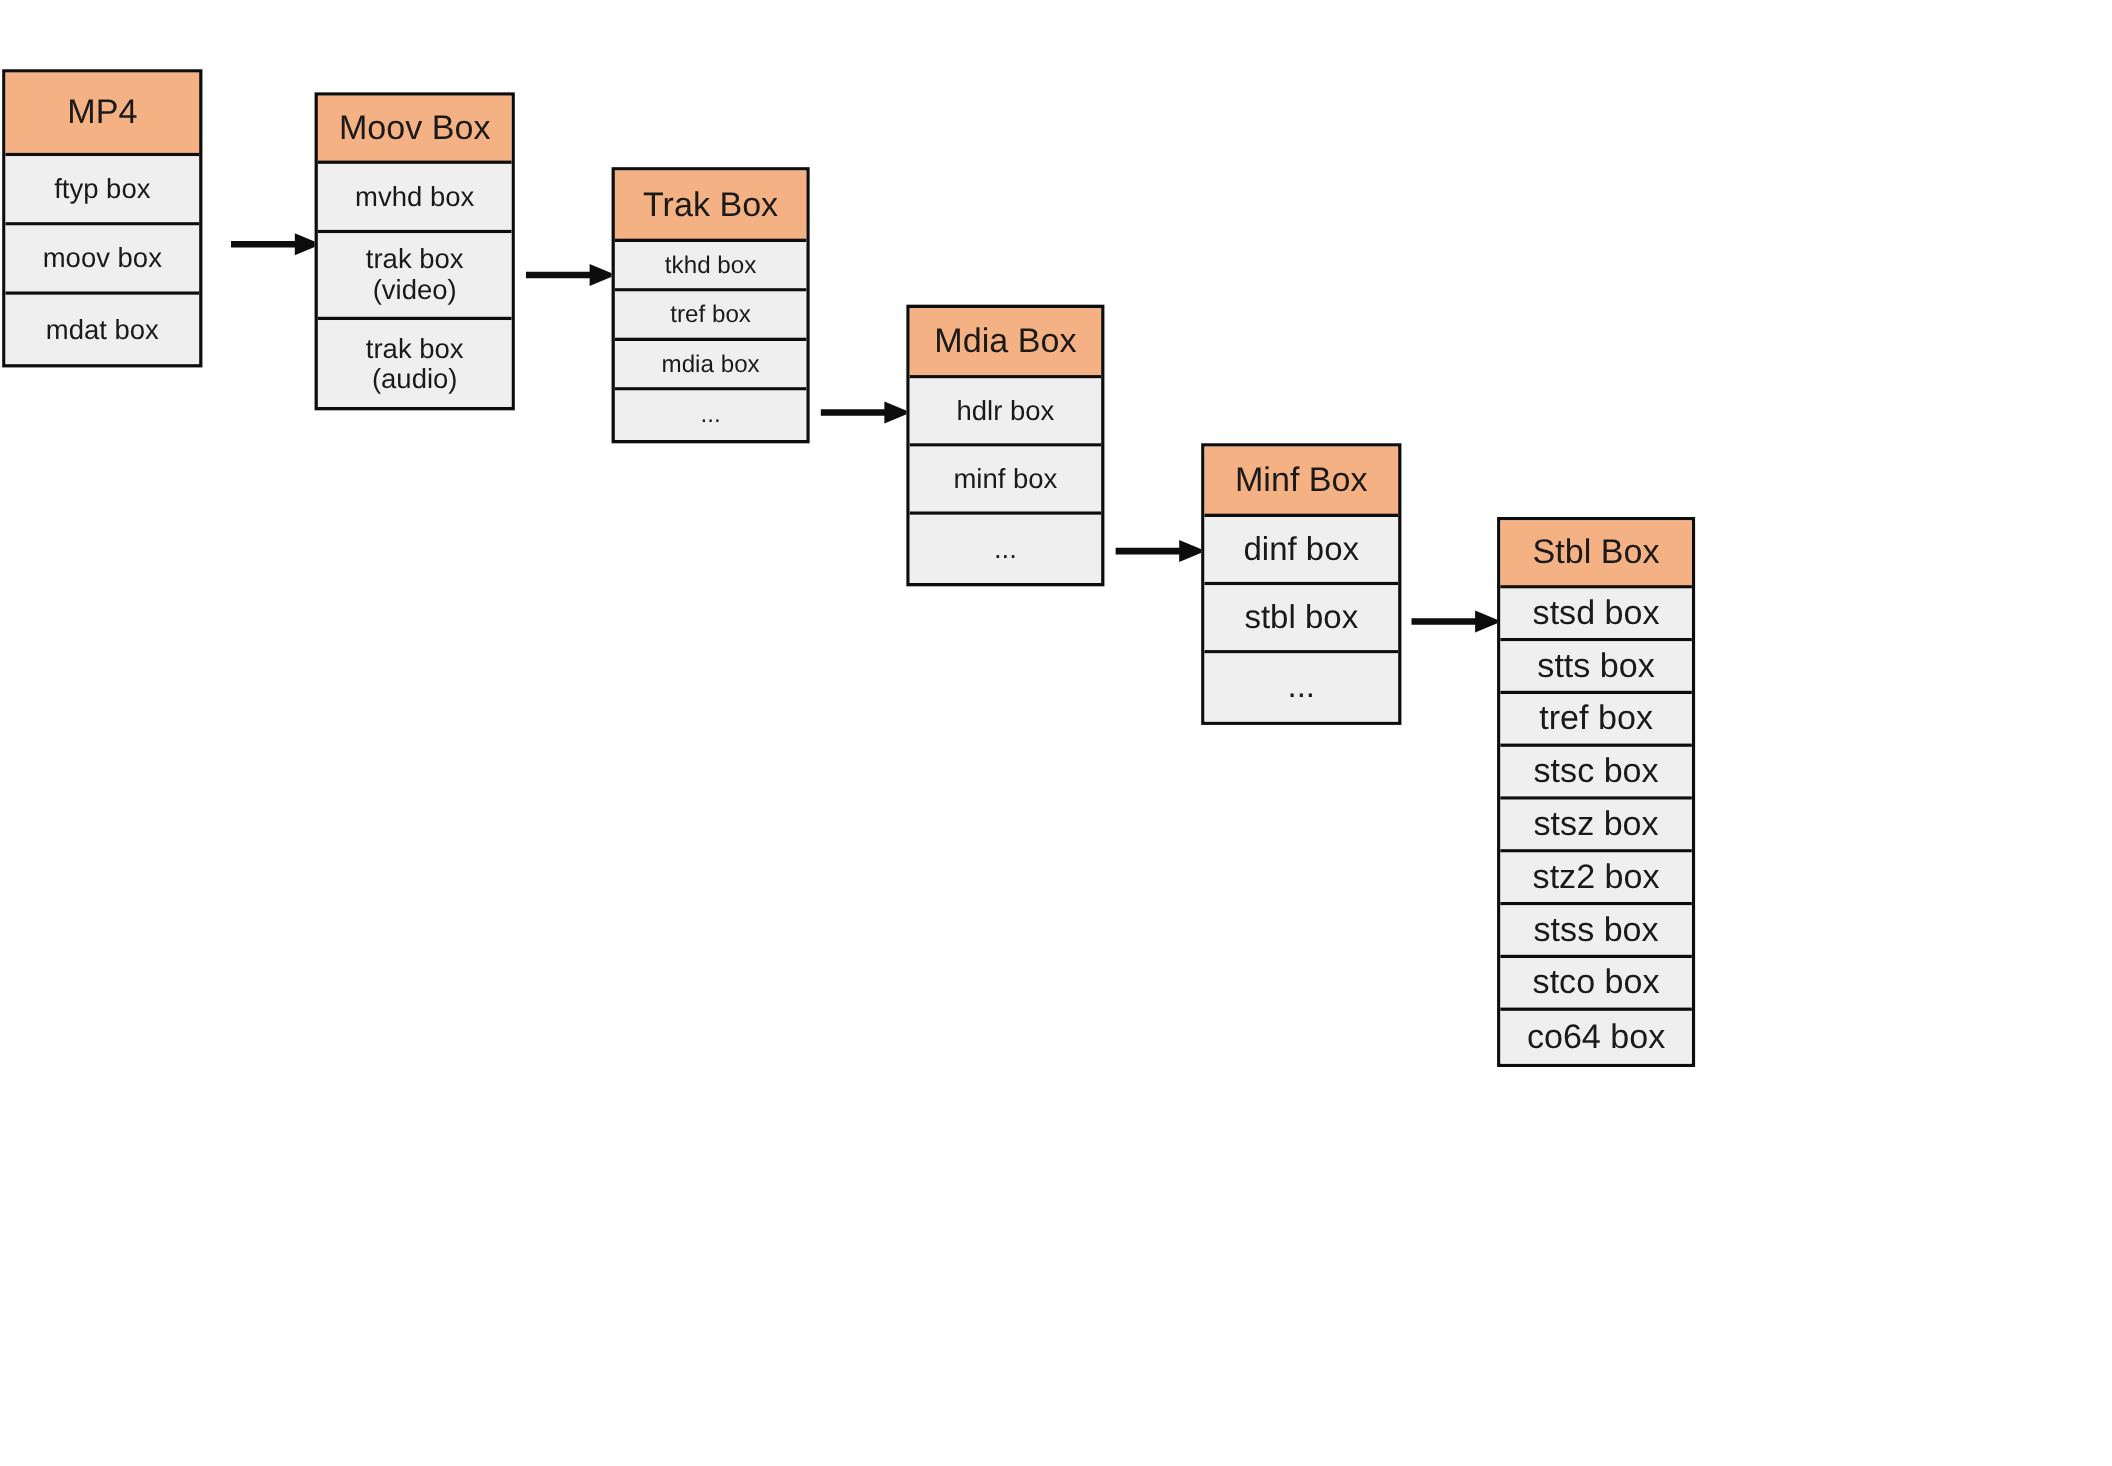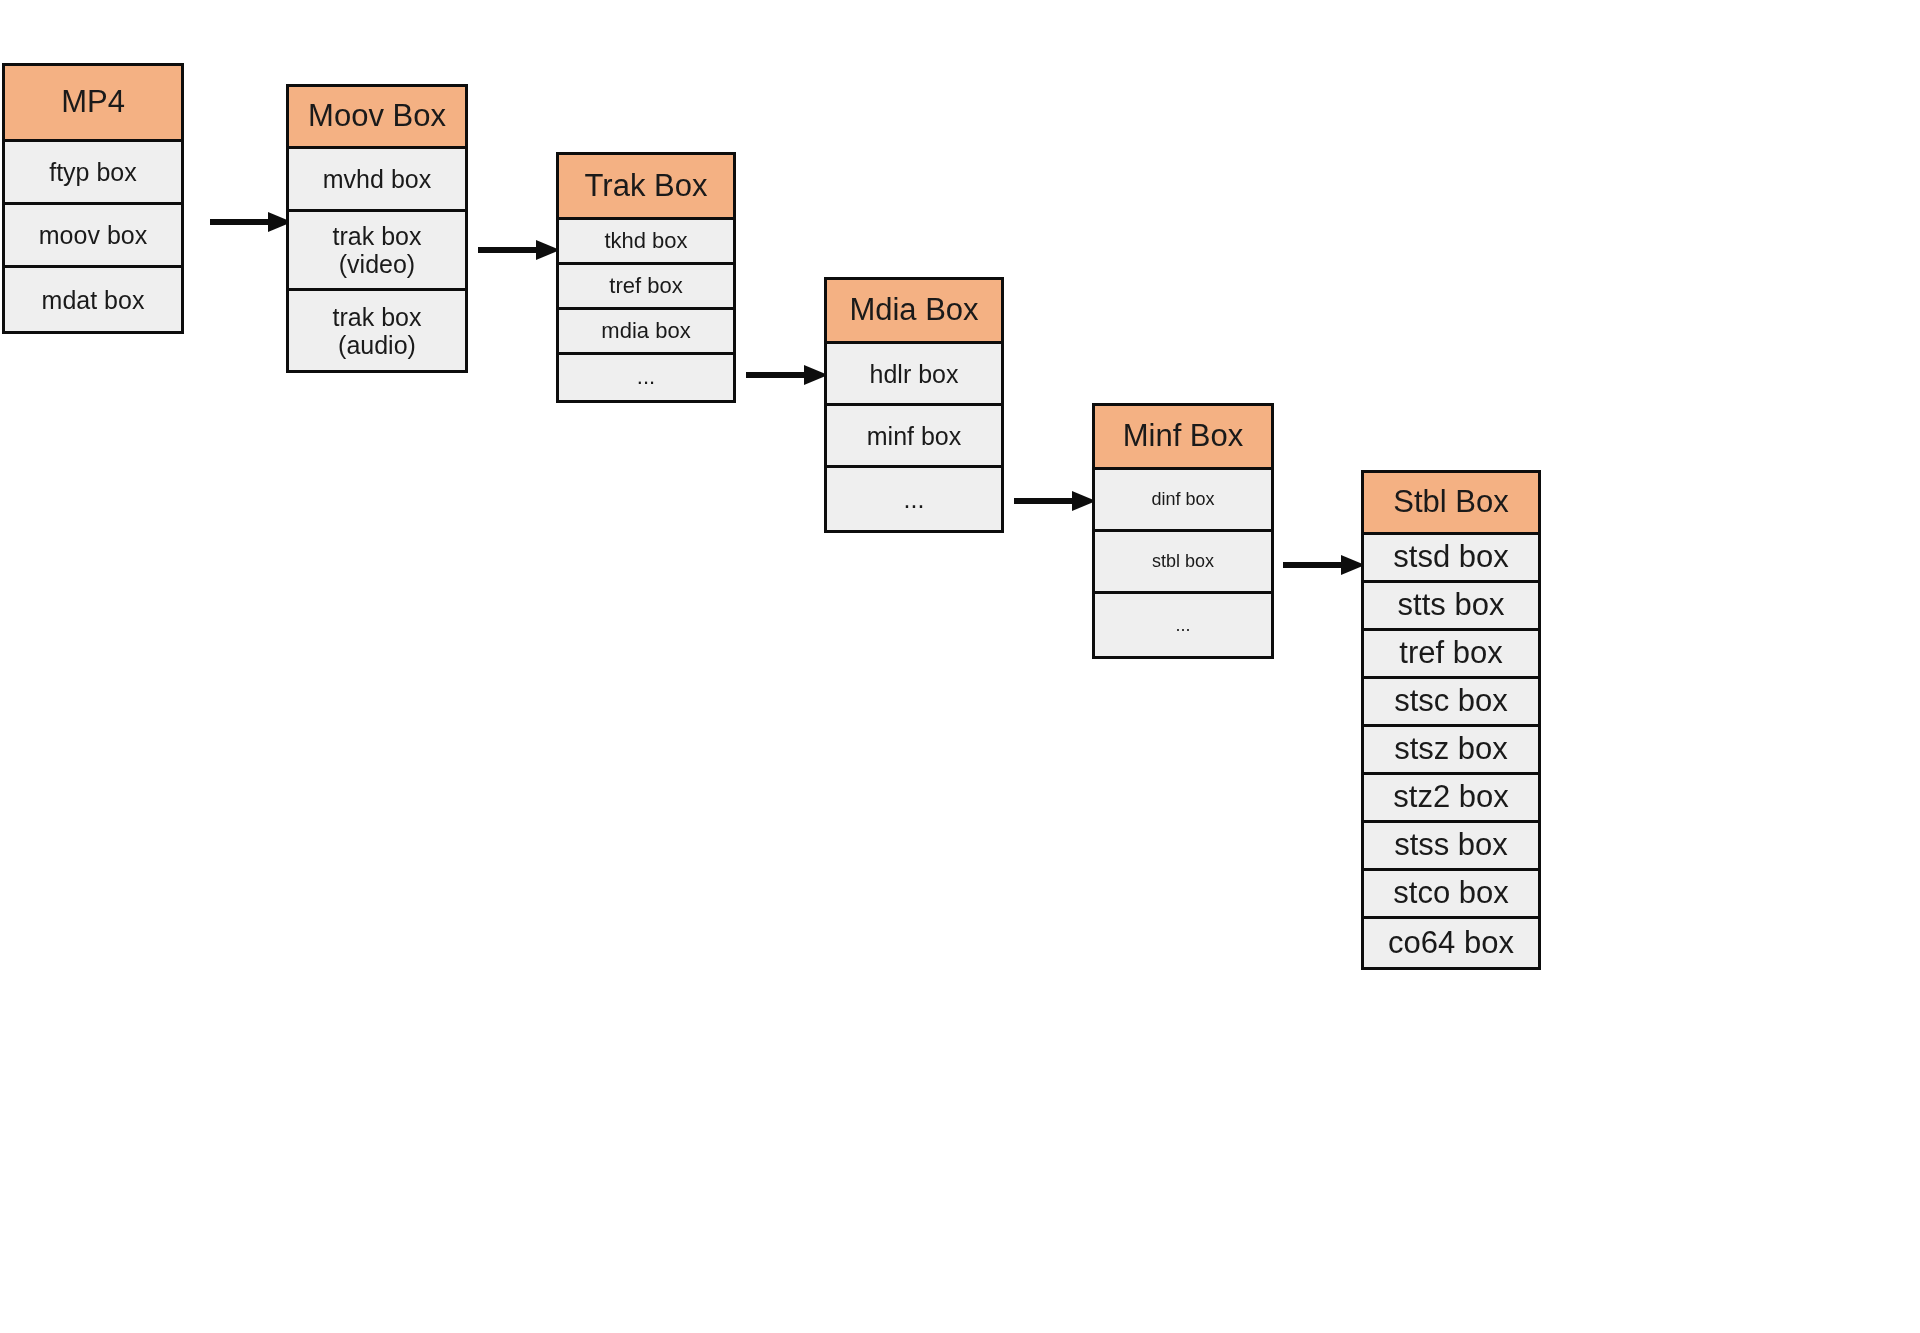--- a/index.html
+++ b/index.html
@@ -61,21 +61,21 @@
 
   .s-trak { left: 556px; top: 152px; width: 180px; }
   .s-trak .row        { height: 45px; font-size: 22px; }
   .s-trak .row.header { height: 65px; font-size: 31px; }
 
   .s-mdia { left: 824px; top: 277px; width: 180px; }
   .s-mdia .row        { height: 62px; font-size: 25px; }
   .s-mdia .row.header { height: 64px; font-size: 31px; }
 
   .s-minf { left: 1092px; top: 403px; width: 182px; }
-  .s-minf .row        { height: 62px; font-size: 18px; }
+  .s-minf .row        { height: 62px; font-size: 30px; }
   .s-minf .row.header { height: 64px; font-size: 31px; }
 
   .s-stbl { left: 1361px; top: 470px; width: 180px; }
   .s-stbl .row        { height: 48px; font-size: 31px; }
   .s-stbl .row.header { height: 62px; font-size: 31px; }
 
   
   .arrow {
     position: absolute;
     height: 24px;

